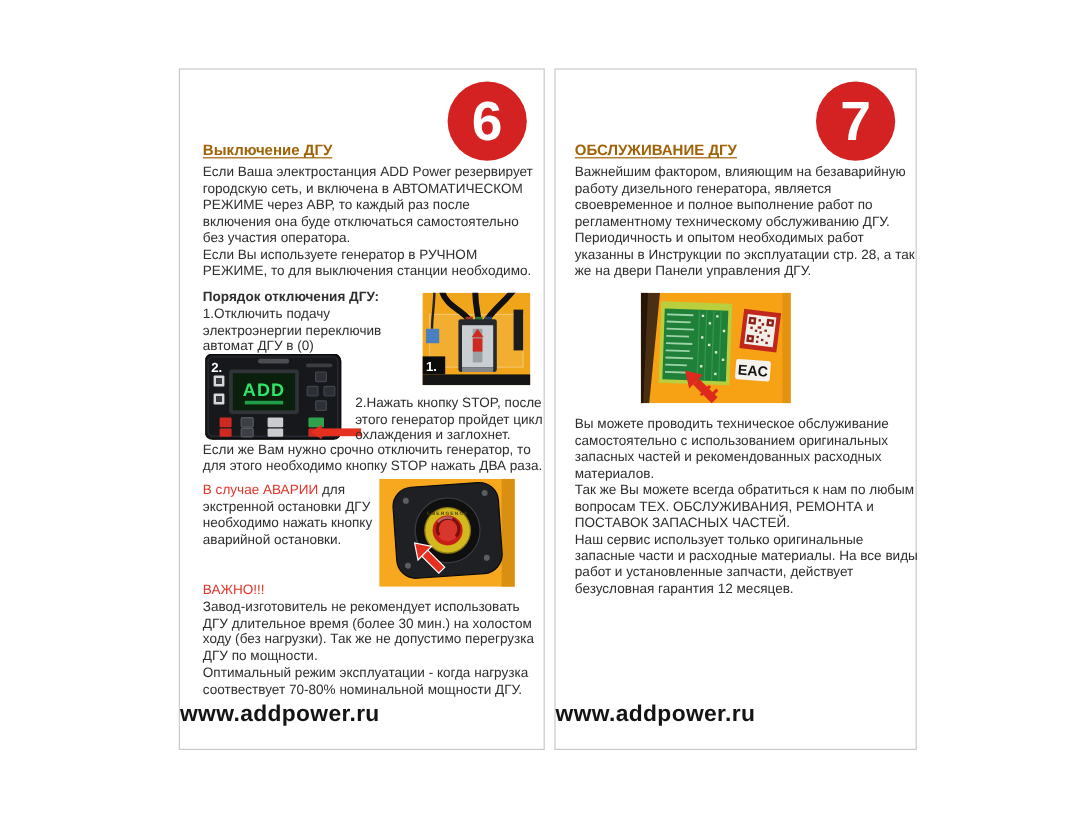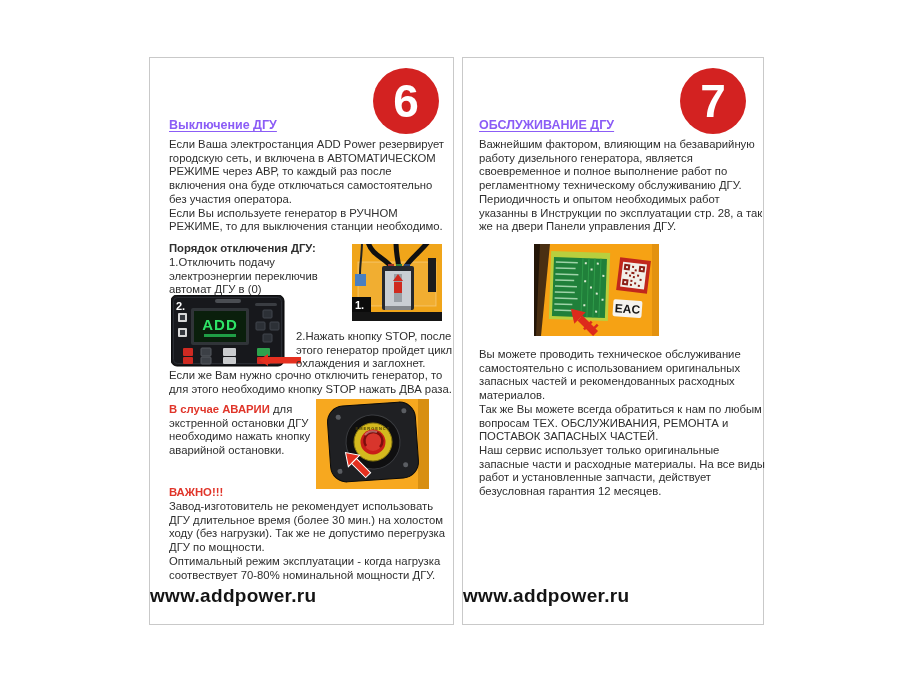--- a/index.html
+++ b/index.html
@@ -3,25 +3,25 @@
 <meta charset="utf-8">
 <style>
   html,body{margin:0;padding:0;background:#ffffff;}
   .canvas{position:relative;width:910px;height:682px;background:#ffffff;overflow:hidden;
           font-family:"Liberation Sans", sans-serif;}
   .page{position:absolute;background:#ffffff;border:1px solid #c9c9c9;}
   .abs{position:absolute;}
   .badge{width:66px;height:66px;border-radius:50%;background:#d32221;color:#ffffff;
          display:flex;align-items:center;justify-content:center;
          font-size:46px;font-weight:bold;line-height:1;}
-  .ptitle{font-size:12.5px;font-weight:bold;color:#8b5cf6;text-decoration:underline;
+  .ptitle{font-size:12.5px;font-weight:bold;color:#a16207;text-decoration:underline;
           text-underline-offset:2px;white-space:nowrap;}
   .body{font-size:11.3px;line-height:13.7px;color:#2e2e2e;}
   .bold{font-weight:bold;}
-  .red{color:#e0352a;font-weight:bold;}
+  .red{color:#e0352a;font-weight:normal;}
   .footer{width:100%;text-align:left;font-size:19px;font-weight:bold;color:#141414;
           letter-spacing:.3px;}
   .photo{display:block;}
 </style>
 </head>
 <body>
 
 <div class="canvas">
 
   <section class="page" style="left:149px;top:57px;width:303px;height:566px">

